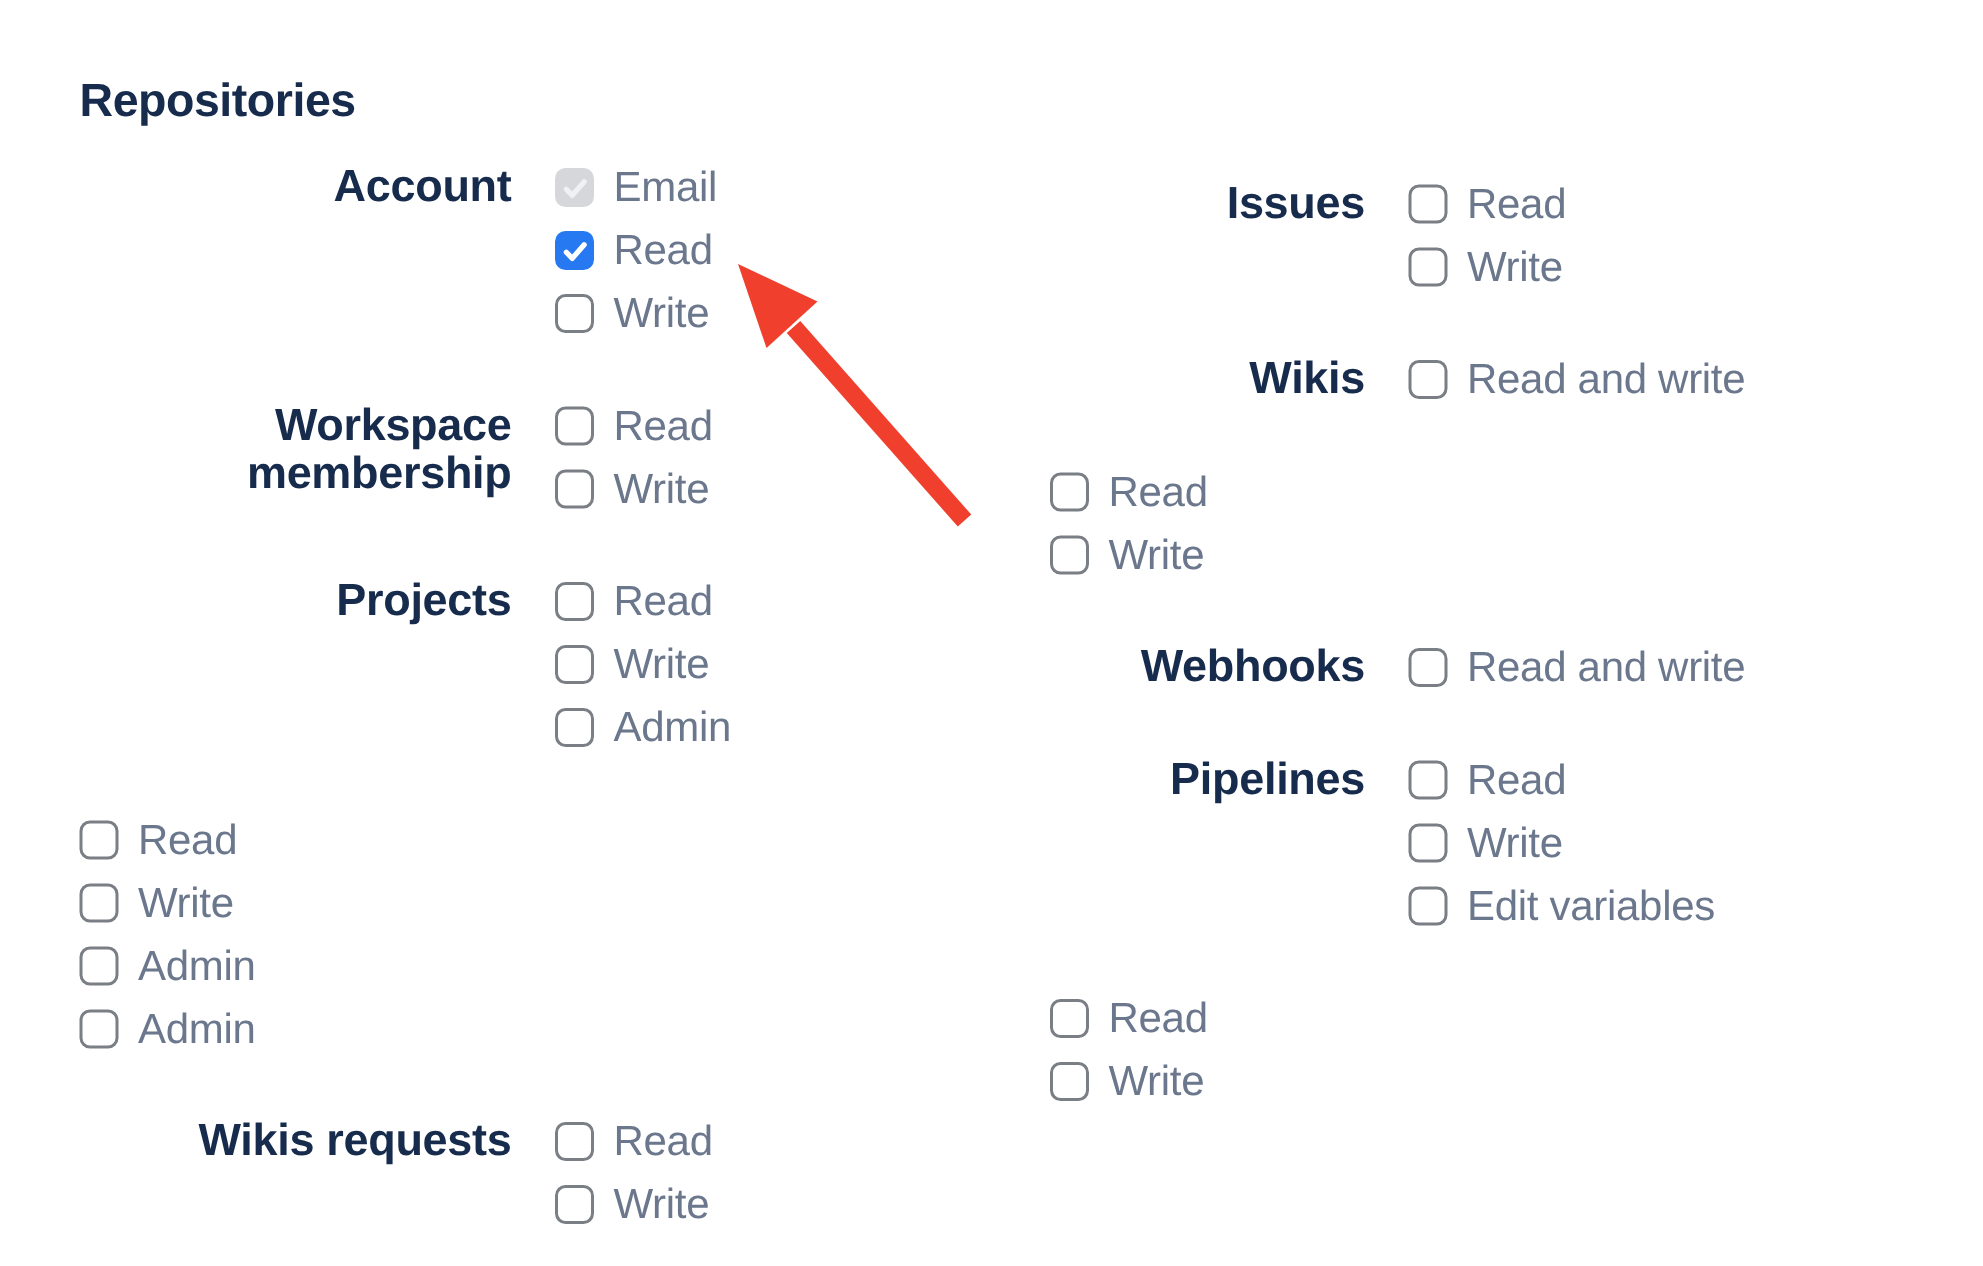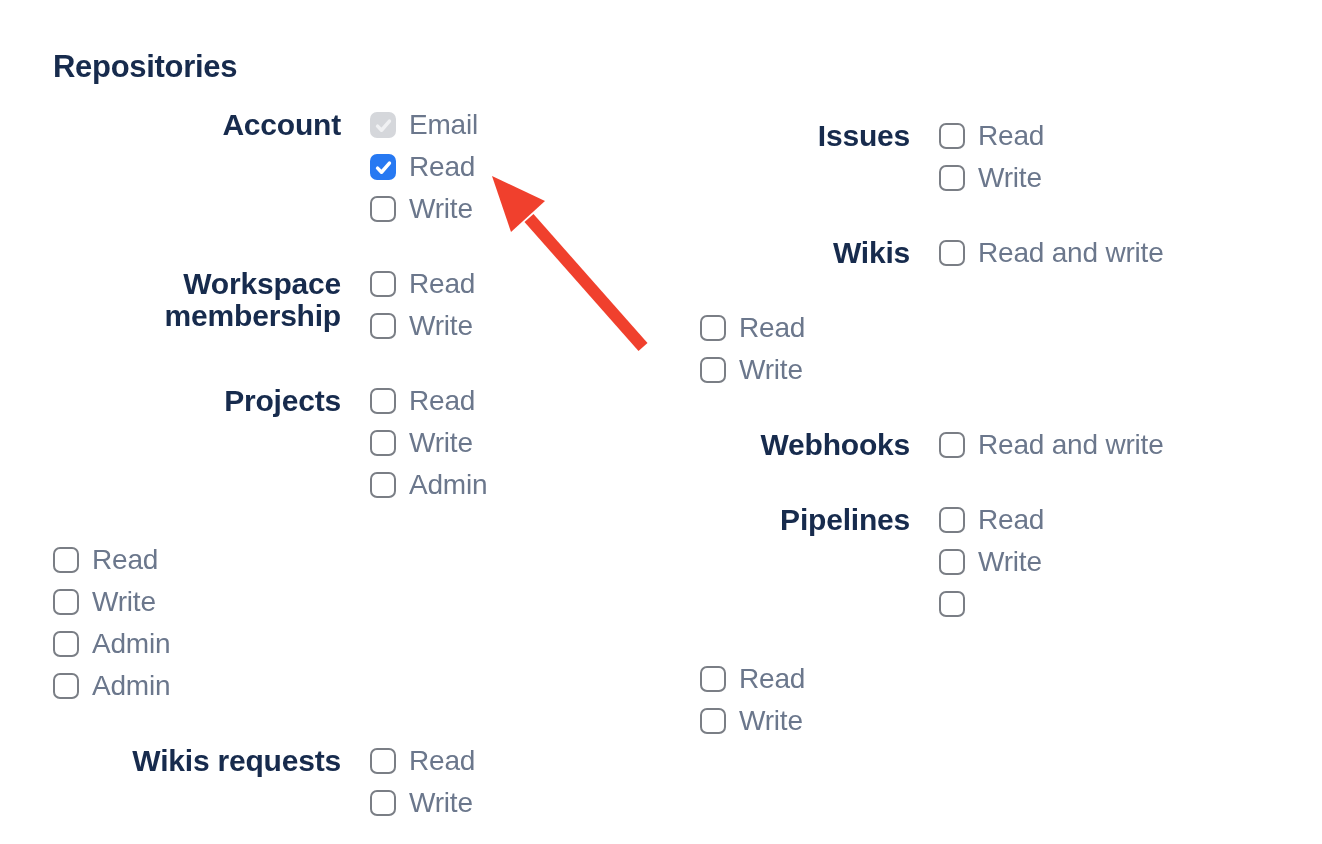--- a/index.html
+++ b/index.html
@@ -178,20 +178,21 @@
           <label class="opt-row">
             <span class="checkbox" role="checkbox" aria-checked="false"></span>
             <span class="opt-label">Read</span>
           </label>
           <label class="opt-row">
             <span class="checkbox" role="checkbox" aria-checked="false"></span>
             <span class="opt-label">Write</span>
           </label>
           <label class="opt-row">
             <span class="checkbox" role="checkbox" aria-checked="false"></span>
+            <span class="opt-label">Edit variables</span>
           </label>
         </div>
       </div>
       <div class="group">
         <div class="options">
           <label class="opt-row">
             <span class="checkbox" role="checkbox" aria-checked="false"></span>
             <span class="opt-label">Read</span>
           </label>
           <label class="opt-row">

